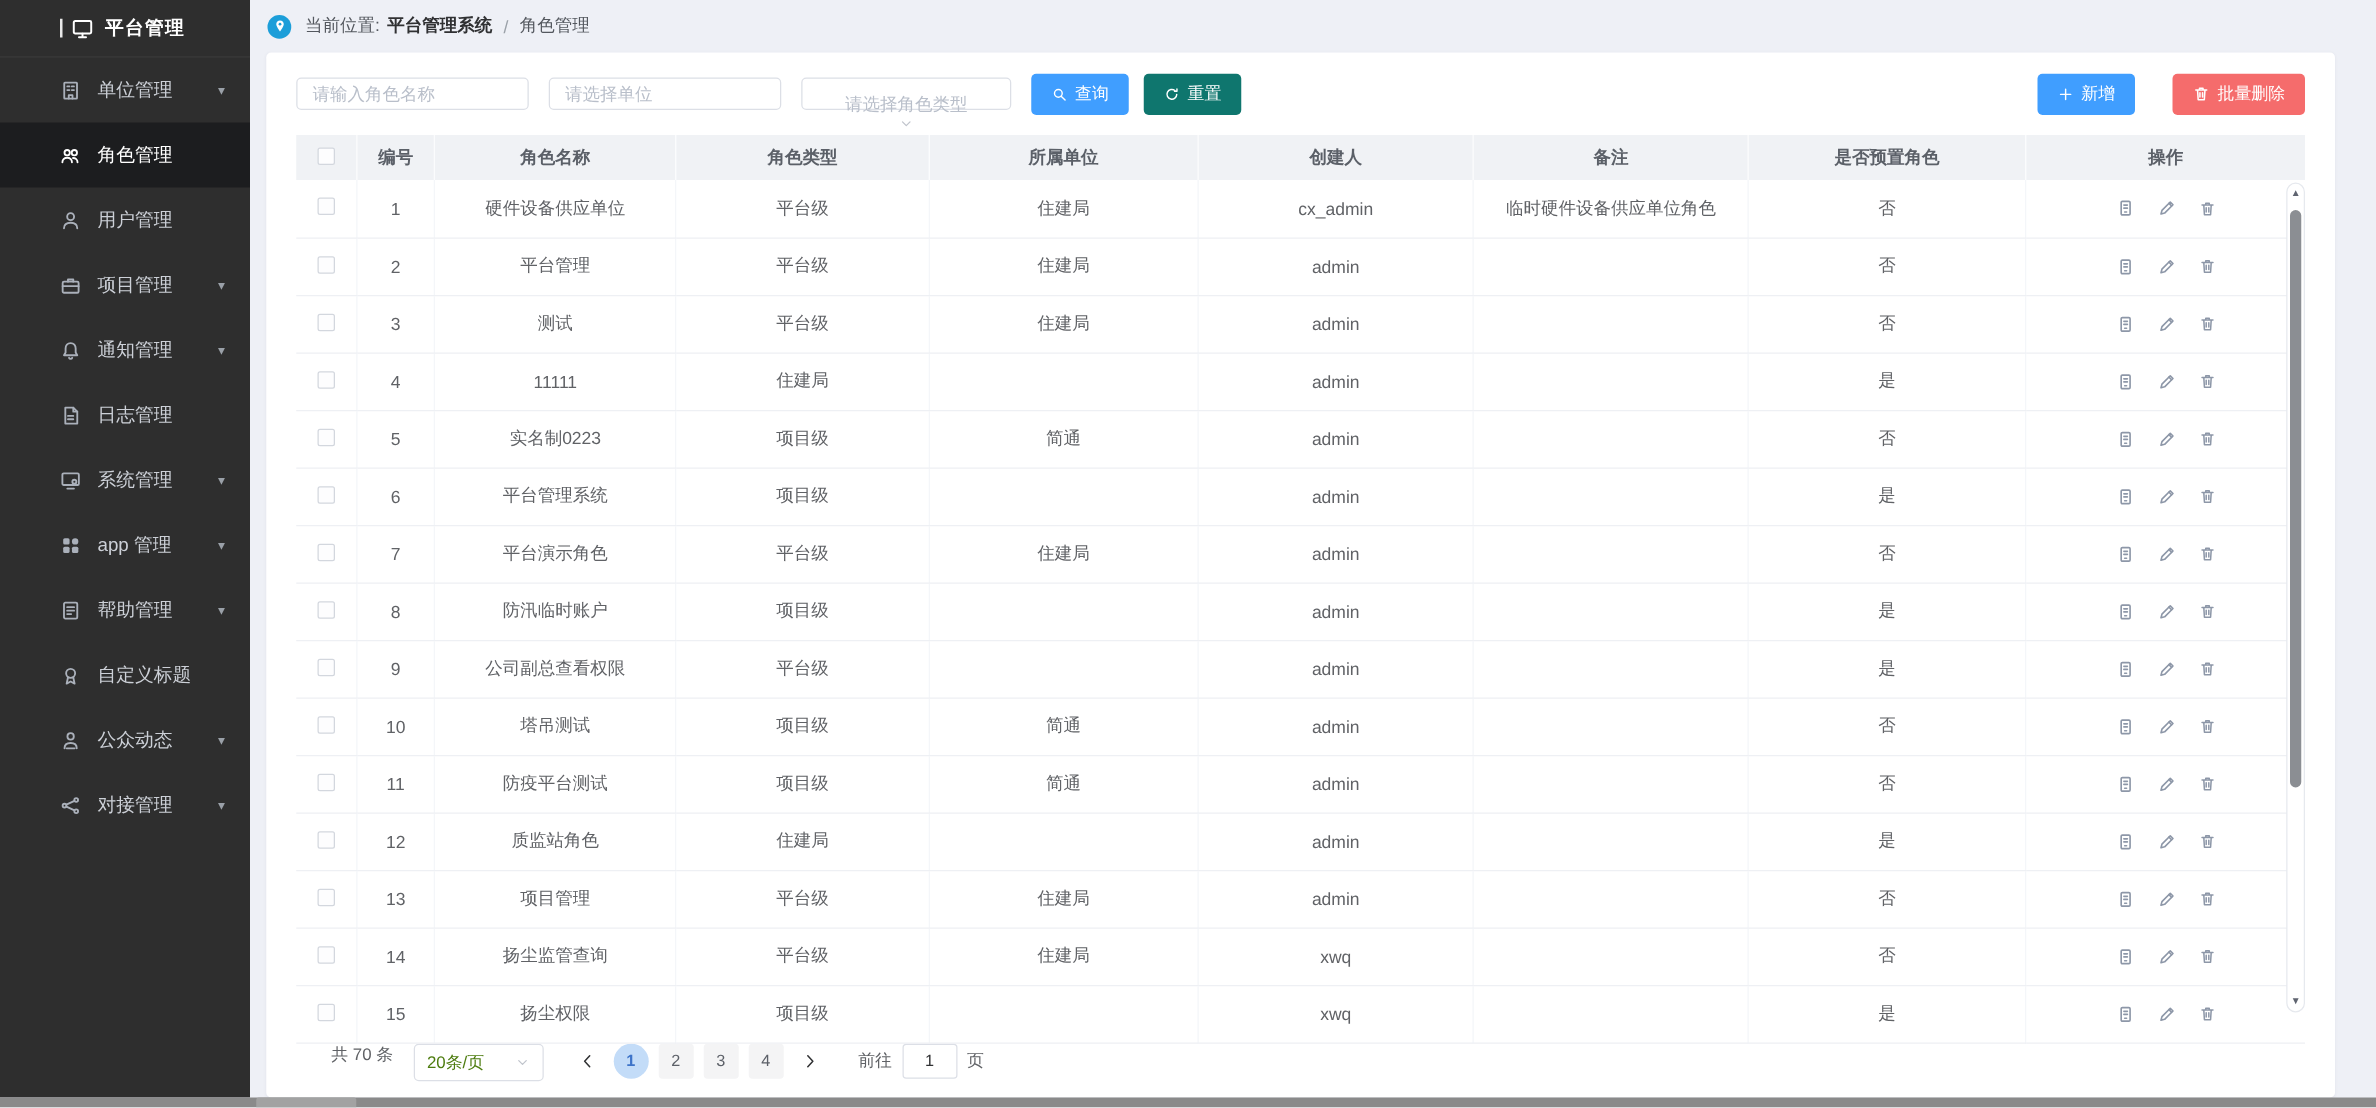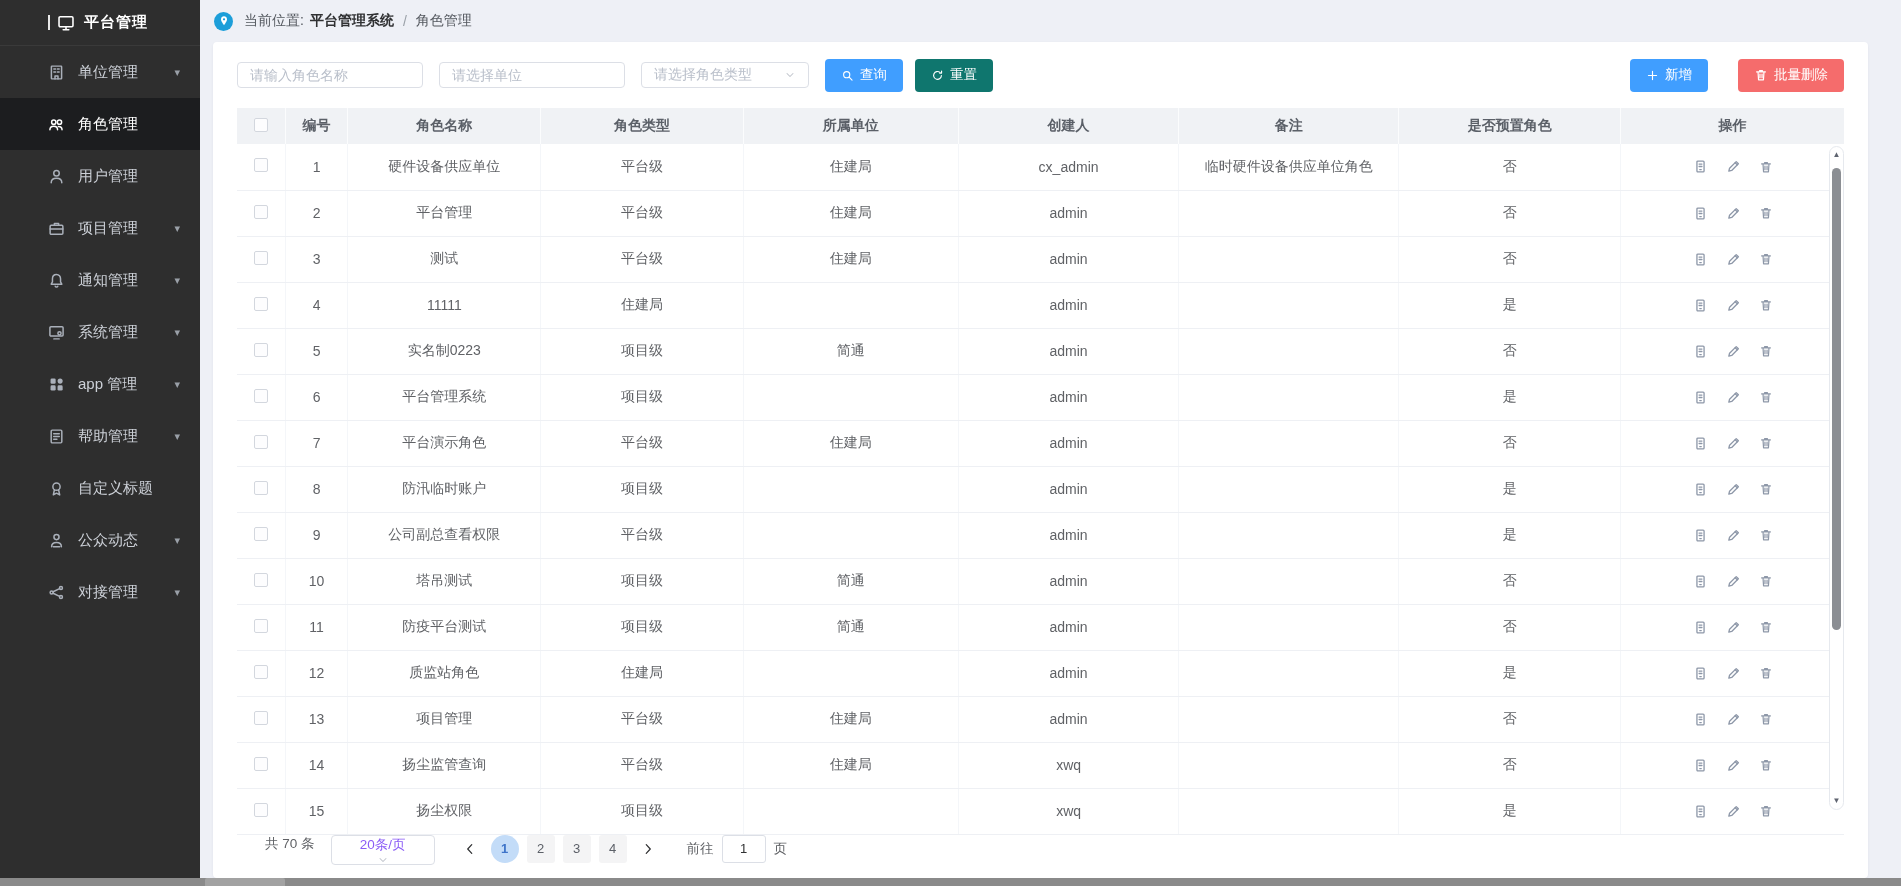--- a/index.html
+++ b/index.html
@@ -25,21 +25,21 @@
   .main{ position:absolute; left:200px; top:0; right:15px; height:878px;}
   .breadcrumb{ height:42px; display:flex; align-items:center; padding-left:14px; font-size:14px; color:#54585f;}
   .pin{ width:19px; height:19px; border-radius:50%; background:#1c9ed9; display:flex; align-items:center; justify-content:center; margin-right:11px;}
   .bc-root{ font-weight:bold; color:#303133; margin-left:6px;}
   .bc-sep{ margin:0 9px; color:#9aa0a8;}
   .card{ margin:0 18px 0 13px; height:836px; background:#fff; border-radius:4px; box-shadow:0 1px 3px rgba(30,40,60,.06); padding:16px 24px 0 24px; position:relative;}
   
   .filter-row{ display:flex; align-items:center; height:34px;}
   .f-input, .f-select{ width:186px; height:22px; border:1px solid #dcdfe6; border-radius:4px; background:#fff; font-size:14px; padding:12px 12px; color:#606266; margin-right:16px; display:flex; align-items:center;}
   input.f-input::placeholder{ color:#b9bfca;}
-  .f-select{ width:168px; justify-content:space-between; color:#b9bfca; cursor:pointer;}
+  .f-select{ width:168px; justify-content:space-between; color:#b9bfca; cursor:pointer;flex-direction:column;}
   .f-select .chev{ color:#c0c4cc; display:flex;}
   .btn{ height:33px; border:none; border-radius:4px; color:#fff; font-size:13.5px; display:inline-flex; align-items:center; gap:6px; padding:0 16px; cursor:pointer; font-family:inherit;}
   .btn .icon{ display:flex;}
   .btn-blue{ background:#409eff;}
   .btn-gray{ background:#0f766e; margin-left:12px;}
   .right-btns{ margin-left:auto; display:flex; gap:30px;}
   .btn-red{ background:#f56c6c;}
   
   .table-wrap{ margin-top:16px; position:relative; }
   table{ width:100%; border-collapse:collapse; table-layout:fixed;}
@@ -50,21 +50,21 @@
   .checkbox{ width:14px; height:14px; border:1px solid #d3d7de; border-radius:2px; background:#fdfdfe; display:inline-block; cursor:pointer;}
   .ops{ display:flex; justify-content:center; gap:18px; align-items:center;}
   .op-btn{ background:none; border:none; color:#8d97a8; cursor:pointer; display:flex; padding:0;}
   
   .vscroll{ position:absolute; right:0; top:38px; width:15px; height:664px; background:#fff; border:1px solid #e6e9ee; border-radius:8px; display:flex; flex-direction:column; align-items:center; padding:3px 0;}
   .vs-arrow{ font-size:8px; color:#5f6470; line-height:10px; cursor:pointer;}
   .vs-thumb{ width:9px; height:462px; background:#8b8e93; border-radius:5px; margin-top:8px; cursor:grab;}
   
   .pager{ height:46px; display:flex; align-items:flex-start; font-size:13.5px; color:#606266; gap:8px;margin-left:28px;}
   .pg-total{ margin-right:8px;}
-  .pg-size{ width:104px; height:30px; border:1px solid #dcdfe6; border-radius:4px; display:flex; align-items:center; justify-content:space-between; padding:0 10px; color:#8b5cf6; cursor:pointer; margin-right:14px;flex-direction:column;}
+  .pg-size{ width:104px; height:30px; border:1px solid #dcdfe6; border-radius:4px; display:flex; align-items:center; justify-content:space-between; padding:0 10px; color:#4d7c0f; cursor:pointer; margin-right:14px;}
   .pg-size .chev{ color:#c0c4cc; display:flex;}
   .pg-arrow{ width:26px; height:28px; display:flex; align-items:center; justify-content:center; color:#303133; cursor:pointer; background:none; border:none;}
   .pg-num{ min-width:28px; height:28px; border-radius:3px; background:#f4f4f5; color:#5c6068; display:flex; align-items:center; justify-content:center; font-size:13px; cursor:pointer; border:none; font-family:inherit;}
   .pg-num.active{ border-radius:50%; background:#c3dcf8; color:#3e74c9; font-weight:bold;}
   .pg-goto{ margin-left:18px; display:flex; align-items:center; gap:8px;}
   .goto-input{ width:44px; height:28px; border:1px solid #dcdfe6; border-radius:3px; text-align:center; font-size:13px; color:#303133; font-family:inherit;}
   
   .bottom-strip{ position:absolute; left:0; bottom:0; width:100%; height:8px; background:#8a8a8a; z-index:5;}
   .strip-seg{ position:absolute; left:205px; bottom:0; width:80px; height:8px; background:#a2a2a2; z-index:6; border-radius:2px 2px 0 0;}
 </style>
@@ -124,20 +124,29 @@
       </div>
       <div class="side-item">
         <span class="icon">
           <svg width="17" height="17" viewBox="0 0 16 16" fill="none" stroke="currentColor" stroke-width="1.4" stroke-linecap="round" stroke-linejoin="round">
             <path d="M8 2.3c-2.4 0-3.8 1.8-3.8 4.1v3L3 11.5h10l-1.2-2.1v-3C11.8 4.1 10.4 2.3 8 2.3z"></path>
             <path d="M6.8 13.4a1.3 1.3 0 0 0 2.4 0"></path>
           </svg>
         </span>
         <span class="side-label">通知管理</span>
         <span class="caret">▾</span>
+      </div>
+      <div class="side-item">
+        <span class="icon">
+          <svg width="17" height="17" viewBox="0 0 16 16" fill="none" stroke="currentColor" stroke-width="1.4" stroke-linecap="round" stroke-linejoin="round">
+            <path d="M4 2h6l3 3v9H4z"></path>
+            <path d="M10 2v3h3M6 8.2h4M6 10.7h4"></path>
+          </svg>
+        </span>
+        <span class="side-label">日志管理</span>
       </div>
       <div class="side-item">
         <span class="icon">
           <svg width="17" height="17" viewBox="0 0 16 16" fill="none" stroke="currentColor" stroke-width="1.4" stroke-linecap="round" stroke-linejoin="round">
             <rect x="1.8" y="2.5" width="12.4" height="8.8" rx="1"></rect>
             <circle cx="10.8" cy="8.8" r="1.5"></circle>
             <path d="M5.5 14h5"></path>
           </svg>
         </span>
         <span class="side-label">系统管理</span>

